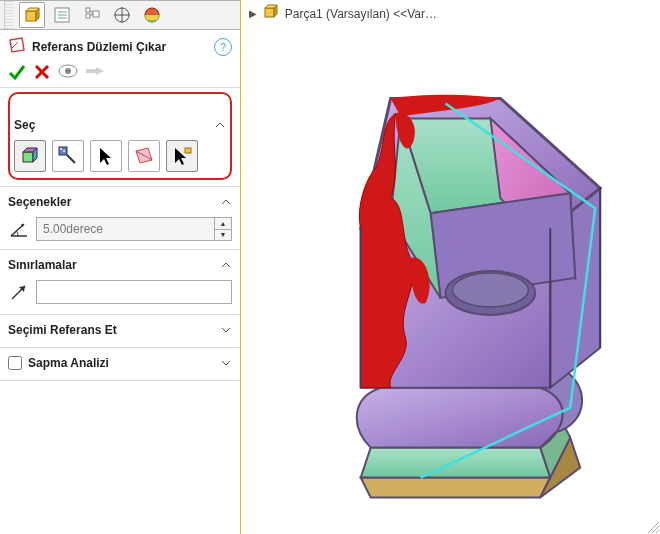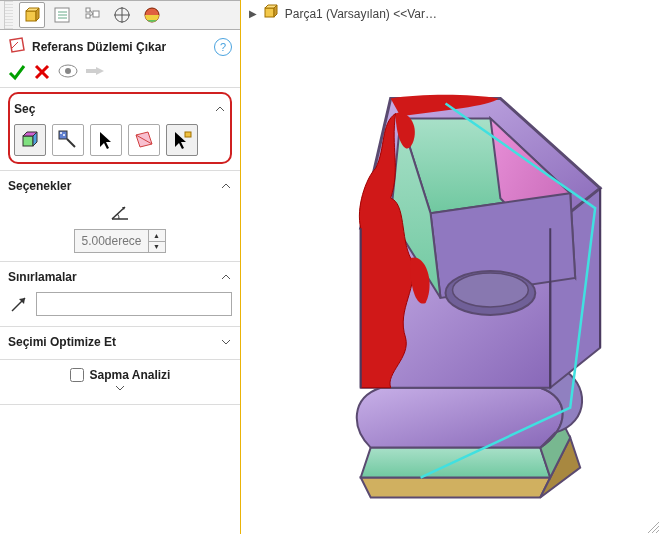--- a/index.html
+++ b/index.html
@@ -87,21 +87,21 @@
     justify-content: space-between;
     font-weight: bold;
     padding: 4px 0 4px 0;
   }
   .chev {
     width: 12px; height: 12px;
   }
   .sec-highlight {
     border: 2px solid #d02020;
     border-radius: 10px;
-    padding: 4px 4px 6px 4px;
+    padding: 20px 4px 6px 4px;
   }
   .tool-grid {
     display: flex;
     flex-wrap: wrap;
     gap: 6px;
     margin-top: 4px;
   }
   .tool-btn {
     width: 30px; height: 30px;
     border: 1px solid #aaa;
@@ -123,21 +123,20 @@
   }
   .checkbox-row input[type=checkbox] {
     width: 14px; height: 14px;
     margin: 0;
   }
   .angle-row {
     display: flex;
     align-items: center;
     gap: 6px;
     padding: 4px 0 2px 0;
-    flex-direction: column;
   }
   .angle-row .angle-icon {
     width: 22px; height: 22px;
     display:flex;align-items:center;justify-content:center;
   }
   .spin-field {
     flex: 1;
     display: flex;
     align-items: stretch;
     border: 1px solid #aaa;
@@ -389,31 +388,31 @@
             <line x1="4" y1="18" x2="17" y2="5" stroke="#333" stroke-width="1.5"></line>
             <polygon points="17,5 11,6 16,11" fill="#333"></polygon>
           </svg>
         </span>
         <div class="field"></div>
       </div>
     </div>
 
     <div class="section">
       <div class="section-header">
-        <span>Seçimi Optimize Et</span>
+        <span>Seçimi Referans Et</span>
         <span class="chev">
           <svg width="12" height="12">
               <polyline points="2,4 6,8 10,4" fill="none" stroke="#555"></polyline>
             </svg>
         </span>
       </div>
     </div>
 
     <div class="section">
-      <div class="section-header" style="font-weight:normal;flex-direction:column;">
+      <div class="section-header" style="font-weight:normal;">
         <label class="checkbox-row" style="padding:0;">
           <input type="checkbox" style="">
           <span style="font-weight:bold;">Sapma Analizi</span>
         </label>
         <span class="chev">
           <svg width="12" height="12">
               <polyline points="2,4 6,8 10,4" fill="none" stroke="#555"></polyline>
             </svg>
         </span>
       </div>

